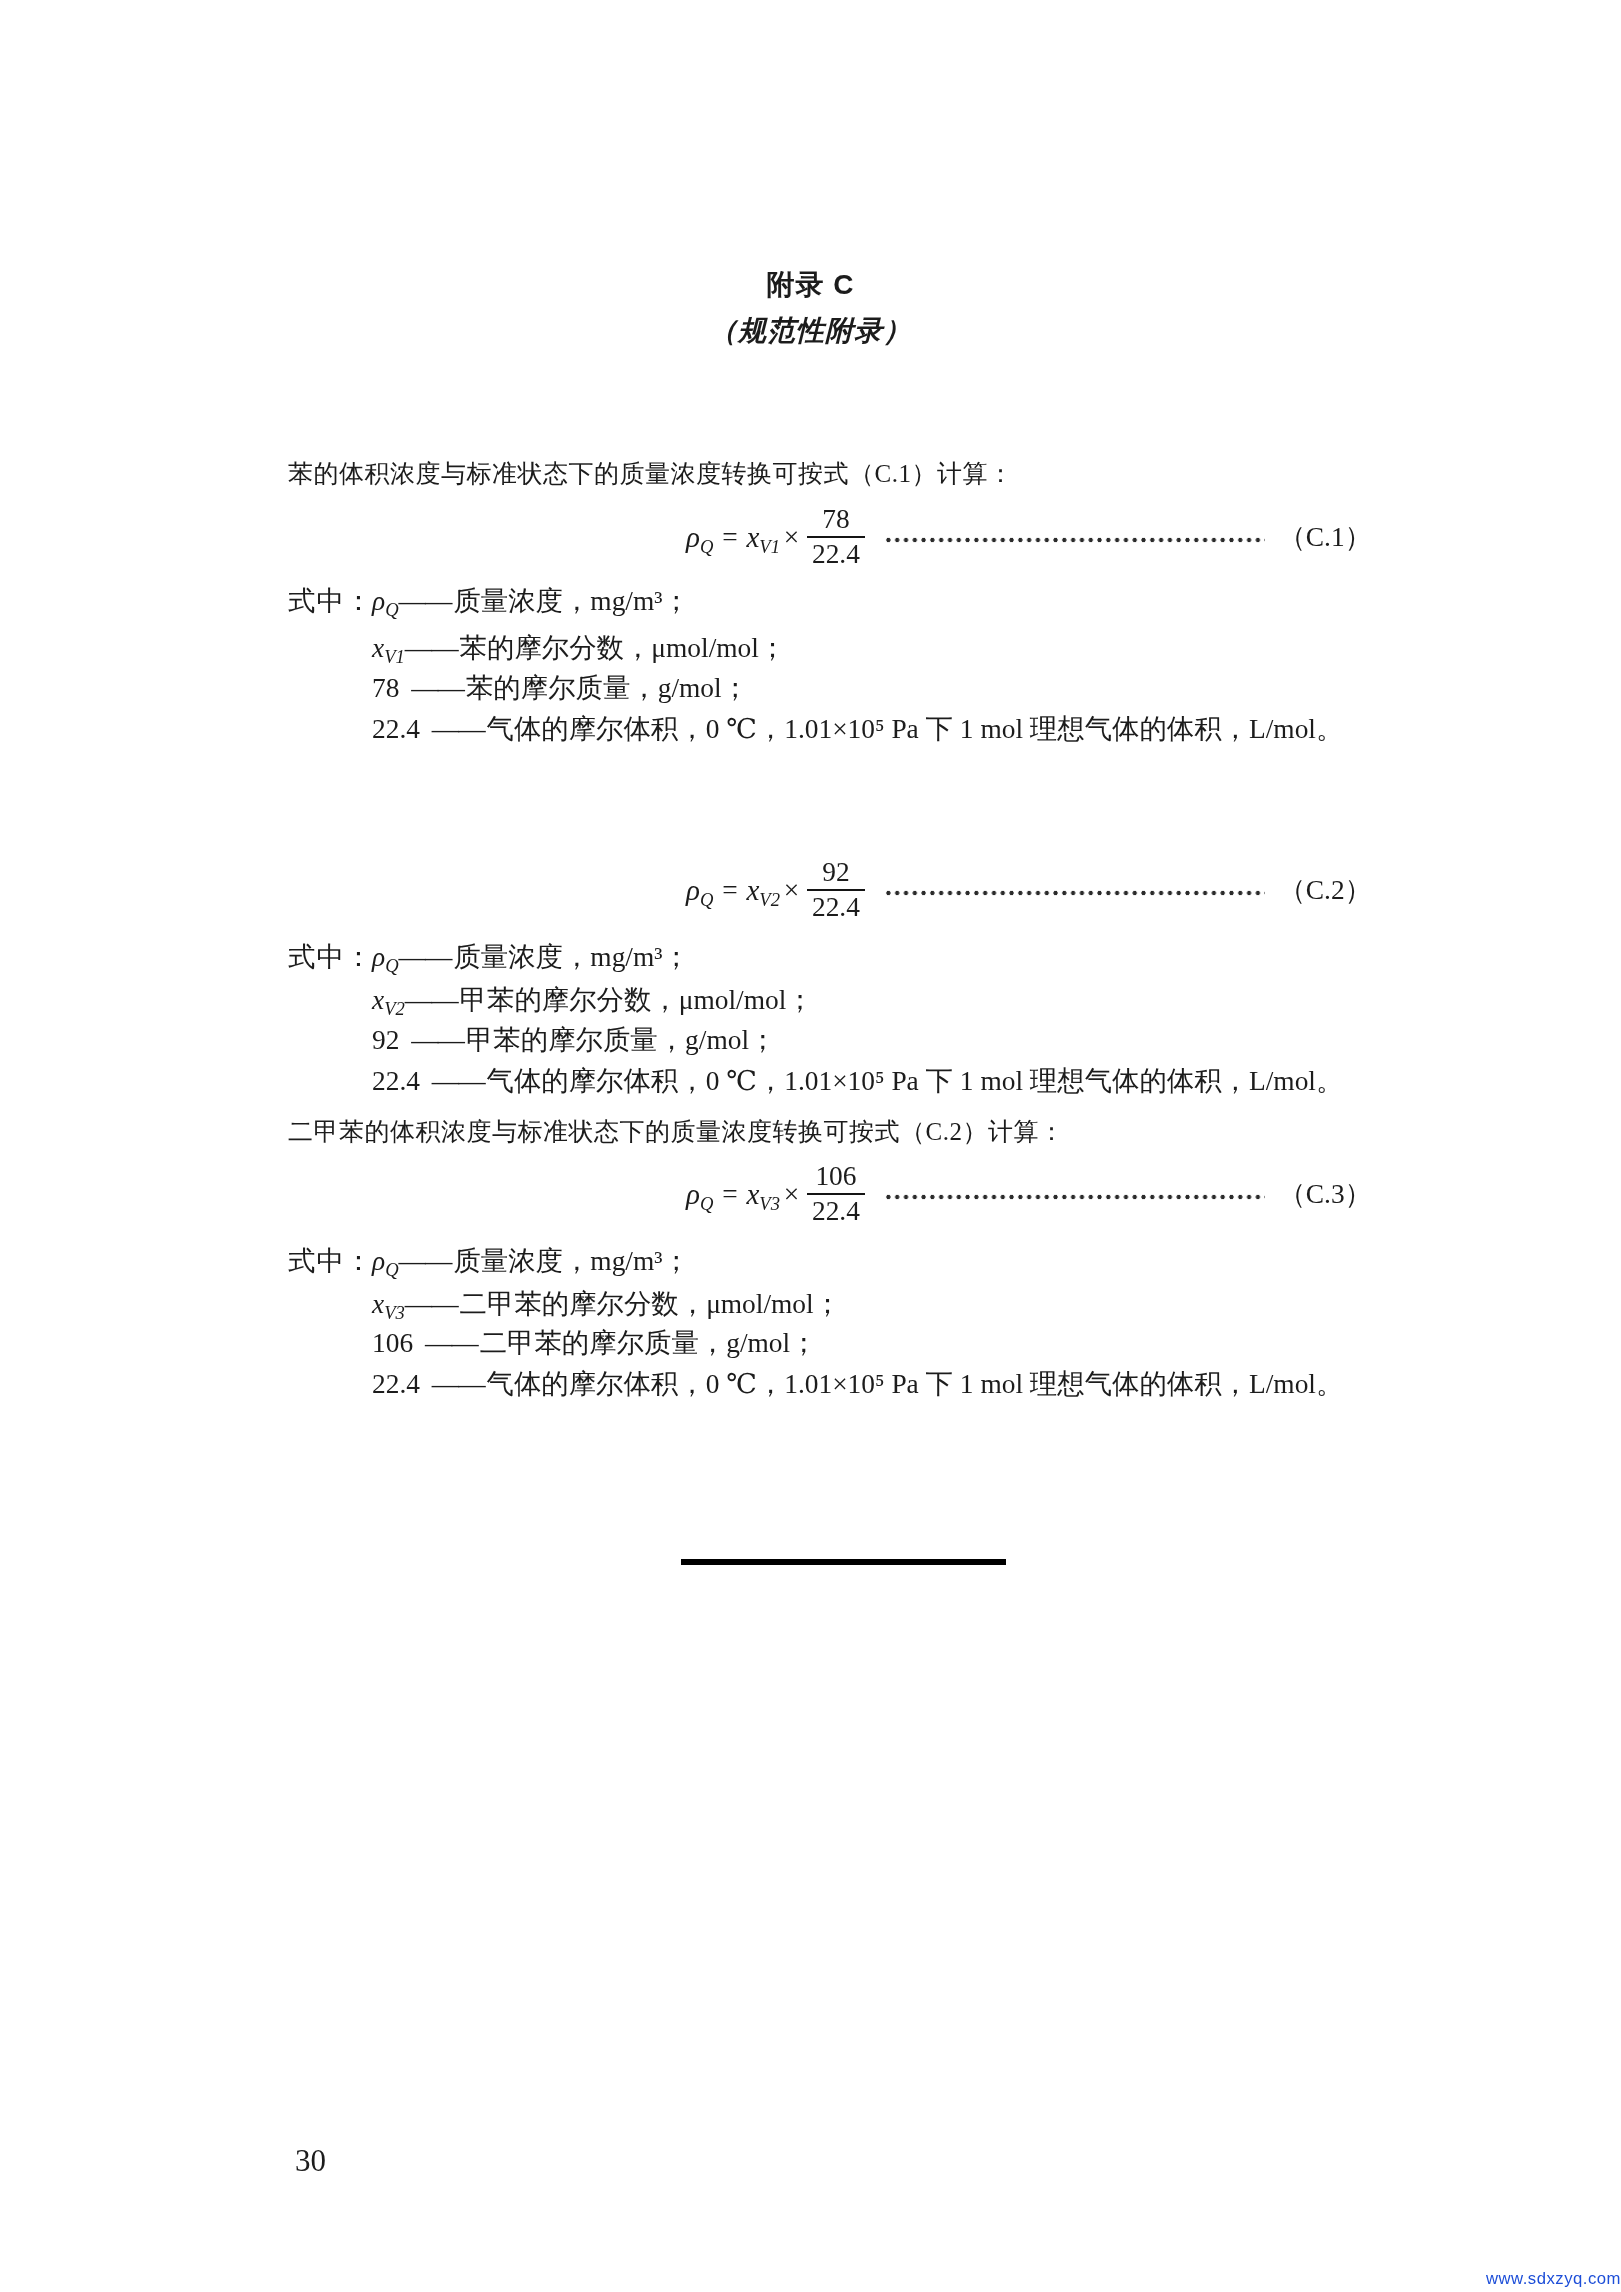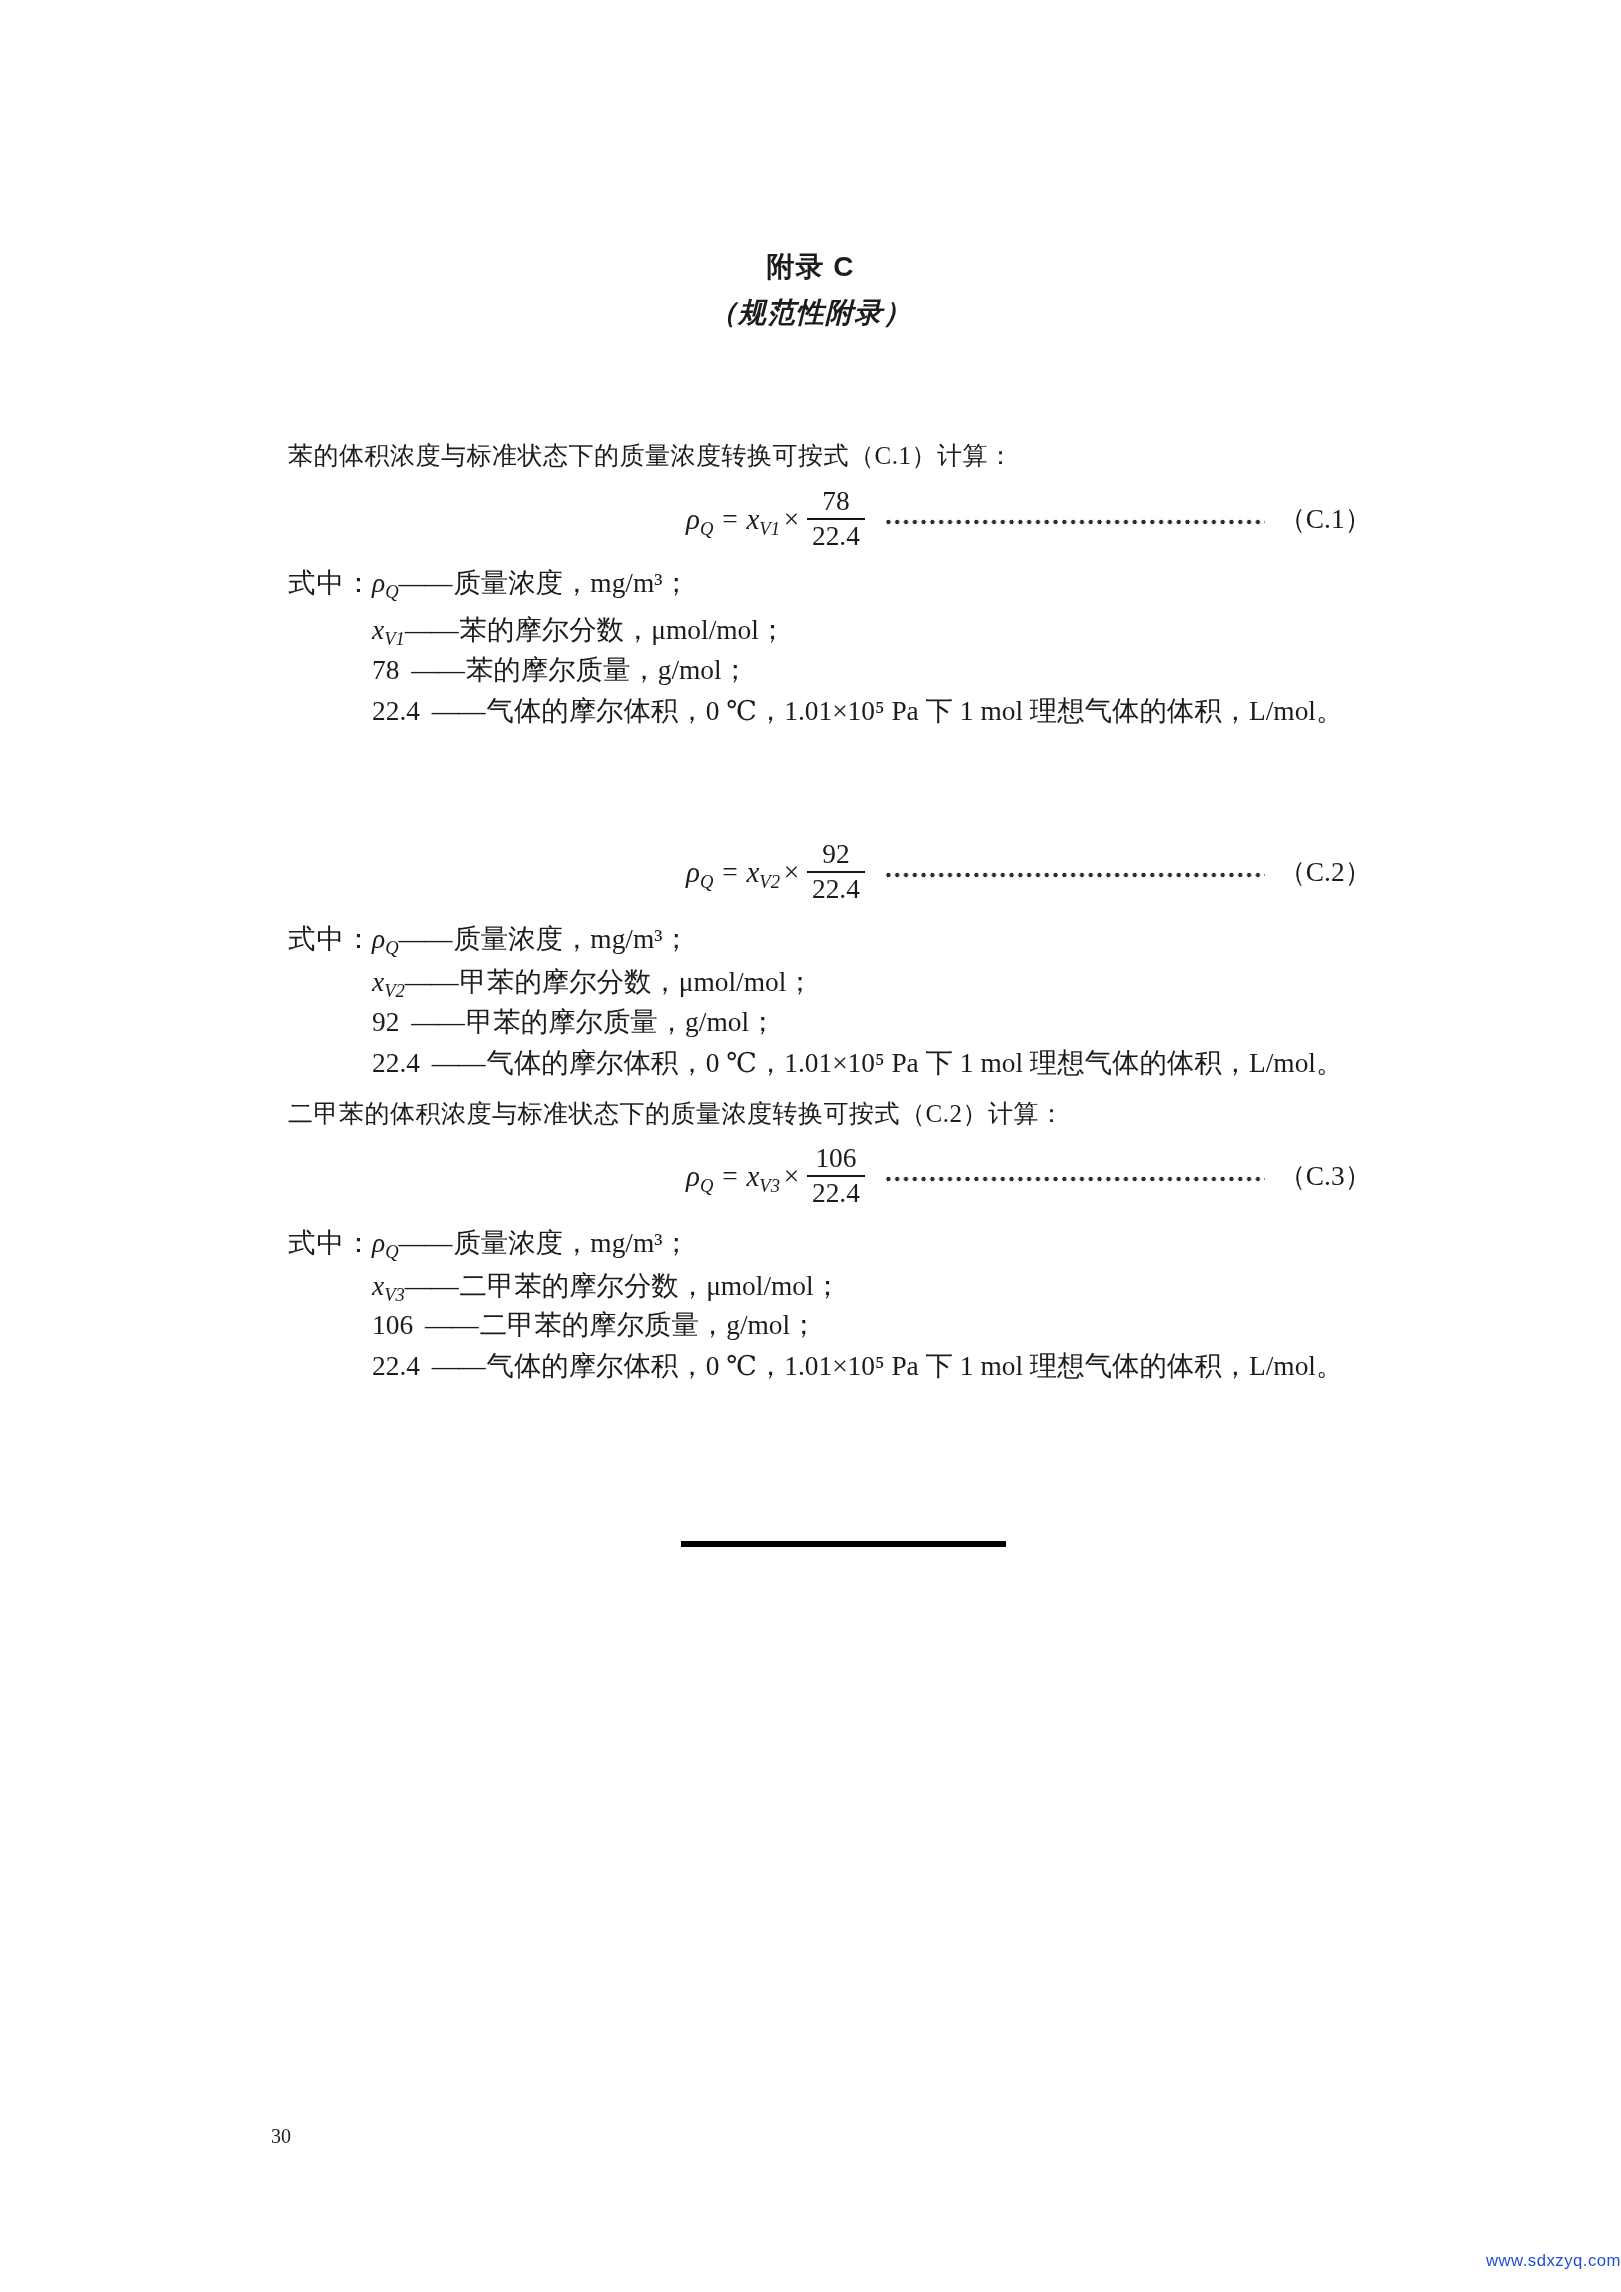--- a/index.html
+++ b/index.html
@@ -5,21 +5,21 @@
   html,body{margin:0;padding:0;background:#e8e8e8;}
   .page{
     position:relative;
     width:1621px;height:2293px;
     margin:0 auto;
     background:#ffffff;
     font-family:"Liberation Serif","DejaVu Serif",serif;
     color:#1c1c1c;
     overflow:hidden;
   }
-  .abs{position:absolute;white-space:nowrap;}
+  .abs{position:absolute;white-space:nowrap;margin-top:18px;}
   .heading{
     left:0;width:1621px;text-align:center;
     font-family:"Liberation Sans","DejaVu Sans",sans-serif;
     font-weight:bold;font-size:28px;line-height:1;
     letter-spacing:1px;
   }
   .para{
     font-size:25px;line-height:1.2;letter-spacing:0.5px;
   }
   
@@ -41,21 +41,21 @@
   .f-label{font-size:27.4px;}
   
   .defrow{display:flex;align-items:center;font-size:27.4px;line-height:1.2;}
   .where{width:84px;flex:0 0 84px;letter-spacing:1px;}
   .term{font-size:27.4px;}
   .term .b-it{font-style:italic;}
   .term .sub{font-size:18.6px;font-style:italic;position:relative;top:5.9px;}
   .dash{letter-spacing:-1px;margin-right:2px;}
   .dash.gap{margin-left:11.8px;}
   .divider{left:681px;top:1541px;width:325px;height:5.9px;background:#000;}
-  .pagenum{left:271px;top:2125px;font-size:20px;}
+  .pagenum{left:295px;top:2125px;font-size:31px;}
   .watermark{
     left:1486px;top:2251px;
     font-family:"Liberation Sans","DejaVu Sans",sans-serif;
     font-size:16.7px;color:#1d4ed8;letter-spacing:0.5px;
   }
 </style>
 </head>
 <body>
 
 <div class="page">

